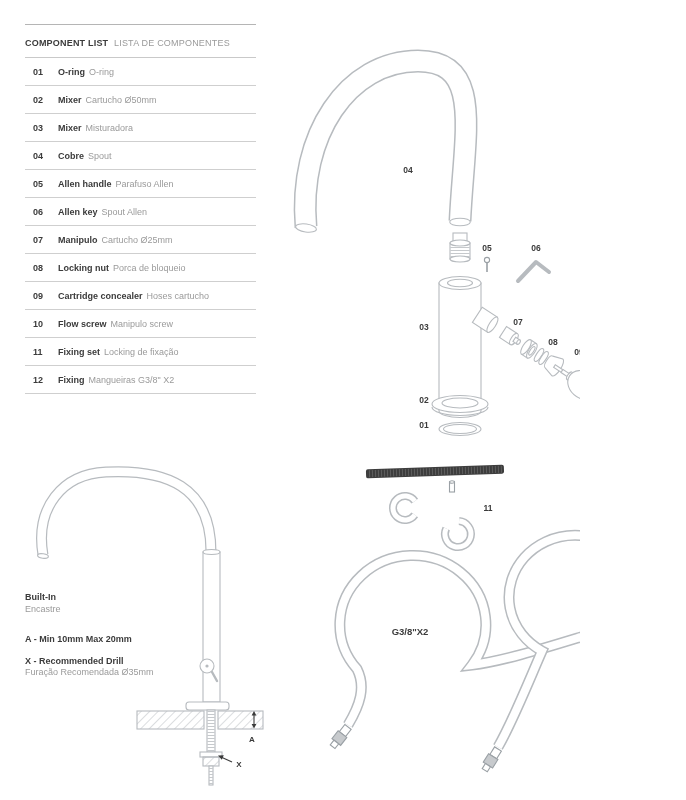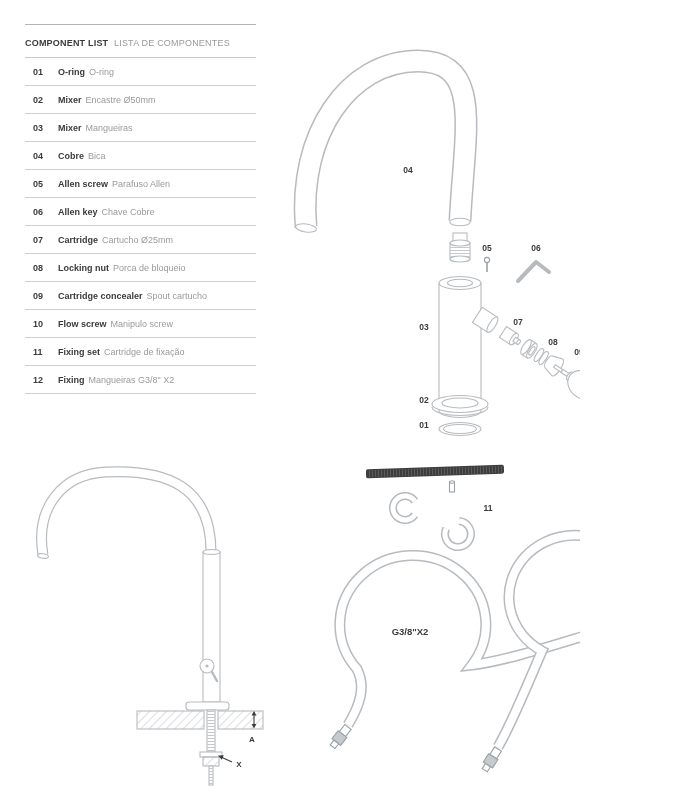--- a/index.html
+++ b/index.html
@@ -40,66 +40,66 @@
       <span class="t-pt">LISTA DE COMPONENTES</span>
     </div>
     <div class="row">
       <span class="num">01</span>
       <span class="en">O-ring</span>
       <span class="pt">O-ring</span>
     </div>
     <div class="row">
       <span class="num">02</span>
       <span class="en">Mixer</span>
-      <span class="pt">Encastre Ø50mm</span>
+      <span class="pt">Cartucho Ø50mm</span>
     </div>
     <div class="row">
       <span class="num">03</span>
       <span class="en">Mixer</span>
-      <span class="pt">Mangueiras</span>
+      <span class="pt">Misturadora</span>
     </div>
     <div class="row">
       <span class="num">04</span>
       <span class="en">Cobre</span>
-      <span class="pt">Bica</span>
+      <span class="pt">Spout</span>
     </div>
     <div class="row">
       <span class="num">05</span>
-      <span class="en">Allen screw</span>
+      <span class="en">Allen handle</span>
       <span class="pt">Parafuso Allen</span>
     </div>
     <div class="row">
       <span class="num">06</span>
       <span class="en">Allen key</span>
-      <span class="pt">Chave Cobre</span>
+      <span class="pt">Spout Allen</span>
     </div>
     <div class="row">
       <span class="num">07</span>
-      <span class="en">Cartridge</span>
+      <span class="en">Manipulo</span>
       <span class="pt">Cartucho Ø25mm</span>
     </div>
     <div class="row">
       <span class="num">08</span>
       <span class="en">Locking nut</span>
       <span class="pt">Porca de bloqueio</span>
     </div>
     <div class="row">
       <span class="num">09</span>
       <span class="en">Cartridge concealer</span>
-      <span class="pt">Spout cartucho</span>
+      <span class="pt">Hoses cartucho</span>
     </div>
     <div class="row">
       <span class="num">10</span>
       <span class="en">Flow screw</span>
       <span class="pt">Manipulo screw</span>
     </div>
     <div class="row">
       <span class="num">11</span>
       <span class="en">Fixing set</span>
-      <span class="pt">Cartridge de fixação</span>
+      <span class="pt">Locking de fixação</span>
     </div>
     <div class="row">
       <span class="num">12</span>
       <span class="en">Fixing</span>
       <span class="pt">Mangueiras G3/8" X2</span>
     </div>
   </div>
 
   <svg width="420" height="780" viewBox="0 0 420 780" style="left:260px;top:15px" fill="none" stroke-width="1.1">
     <defs>
@@ -290,14 +290,21 @@
     </g>
     <text class="dimlabel" x="234" y="290" text-anchor="middle">A</text>
 
     <g stroke="#3b3b3b">
       <path d="M 214,310 L 203,305"></path>
       <path d="M 200,303.6 L 205.8,303.2 L 203.8,307.8 Z" fill="#3b3b3b" stroke="none"></path>
     </g>
     <text class="dimlabel" x="221" y="315" text-anchor="middle">X</text>
   </svg>
 
+  <div class="install-notes">
+    <div class="n-bold">Built-In</div>
+    <div class="n-sub">Encastre</div>
+    <div class="n-bold gap-lg">A - Min 10mm Max 20mm</div>
+    <div class="n-bold gap-md">X - Recommended Drill</div>
+    <div class="n-sub">Furação Recomendada Ø35mm</div>
+  </div>
 
 </div>
 
 </body></html>

